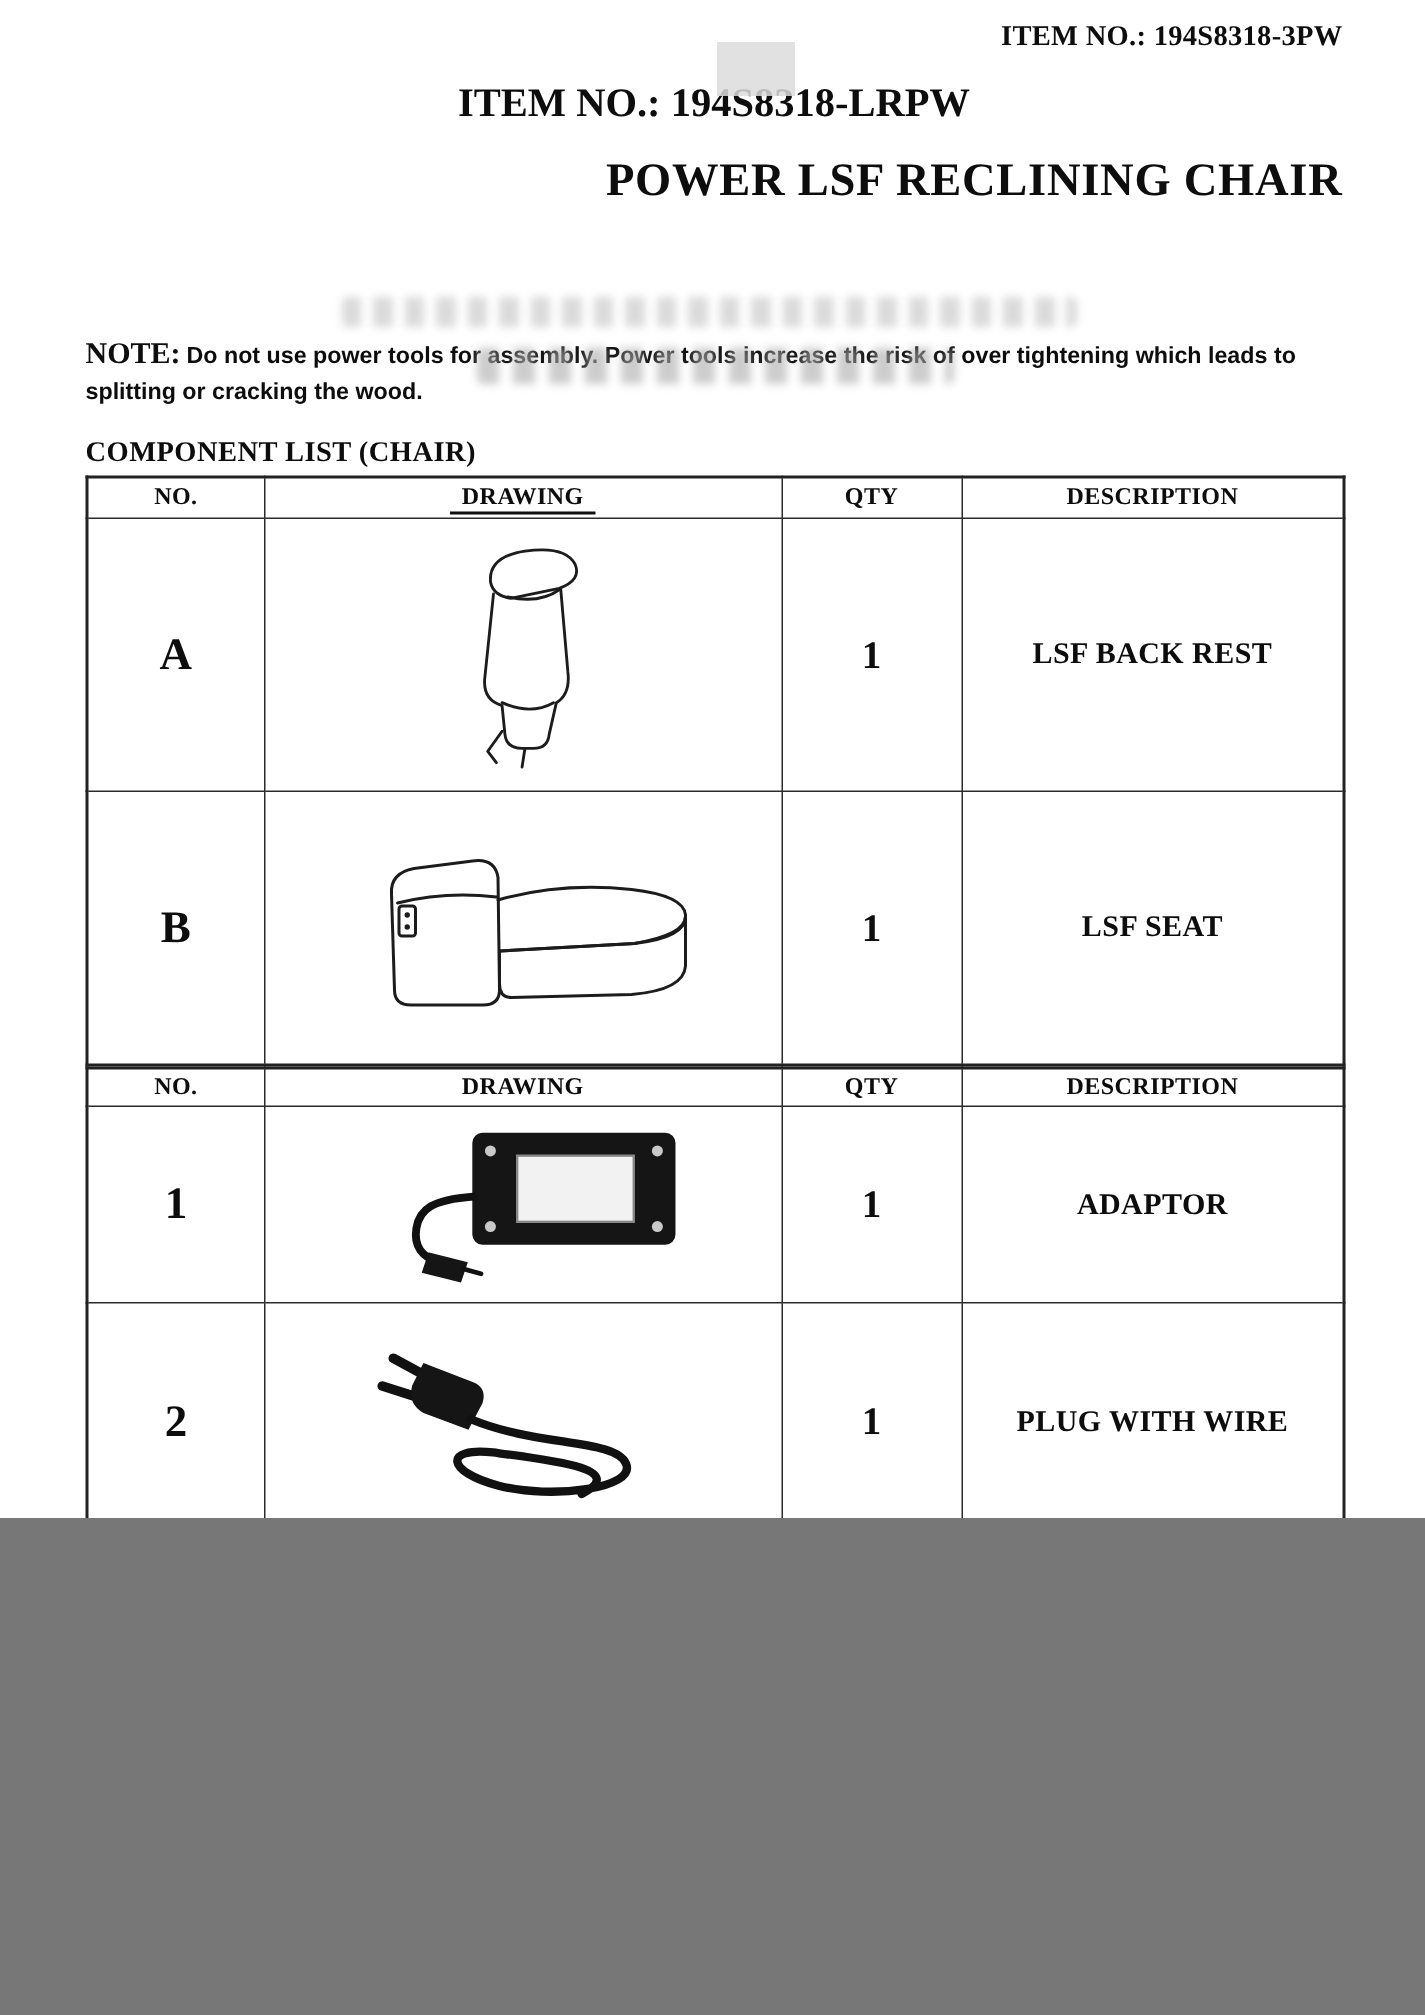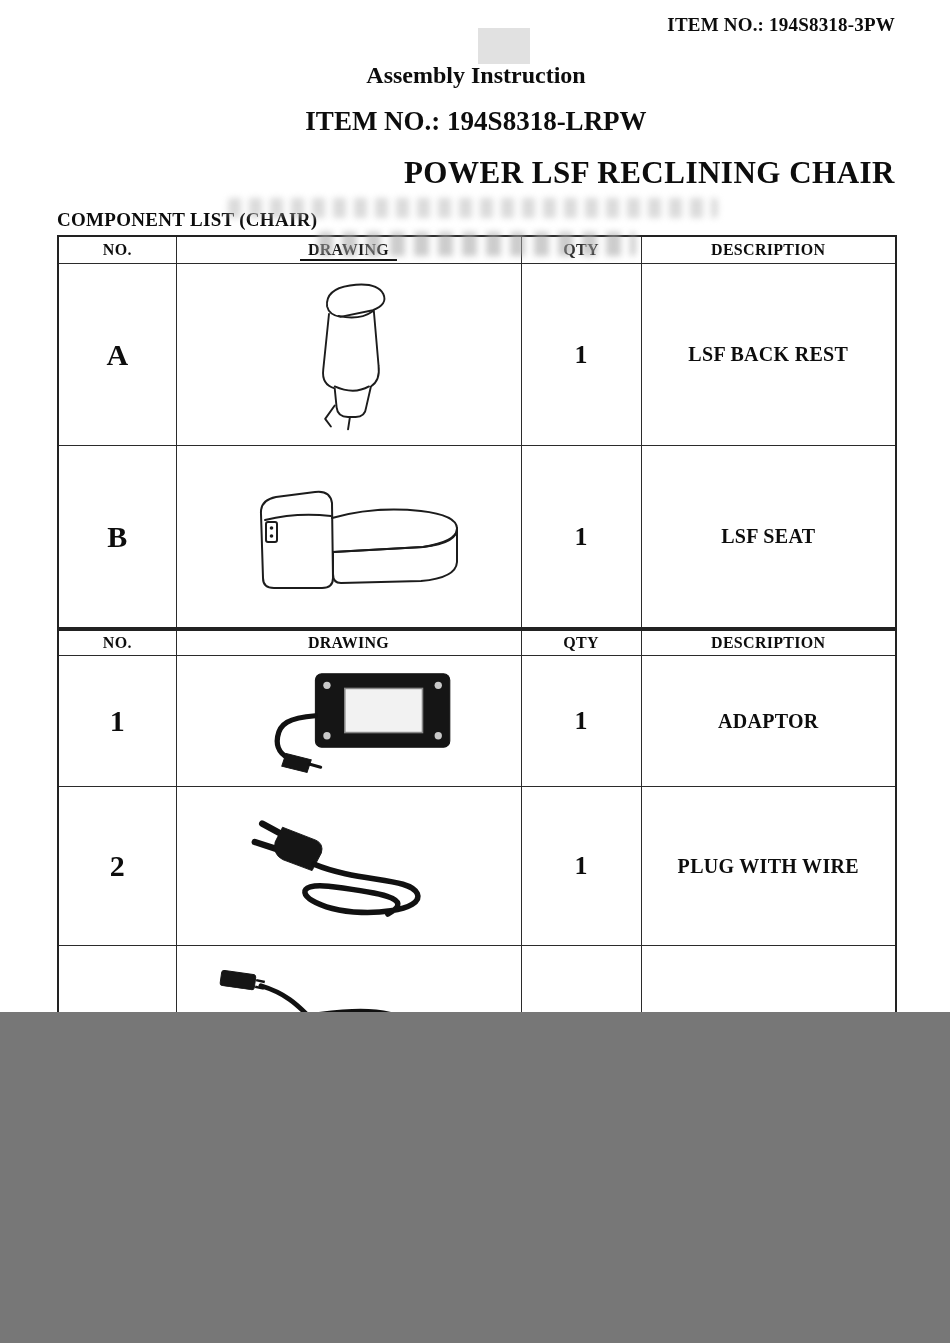--- a/index.html
+++ b/index.html
@@ -98,27 +98,27 @@
   .solid{fill:#151515;stroke:#151515;}
 </style>
 </head>
 <body>
 
 <div class="page">
 
   <div class="top-item">ITEM NO.: 194S8318-3PW</div>
   <div class="artifact-box"></div>
 
-  <div class="t1">Assembly Instruction</div>
   <div class="t2">ITEM NO.: 194S8318-LRPW</div>
   <div class="t3">POWER LSF RECLINING CHAIR</div>
 
   <div class="ghost g1"></div>
   <div class="ghost g2"></div>
 
+  <p class="note"><span class="note-label">NOTE:</span><span>Do not use power tools  for assembly. Power tools increase the risk of over tightening which leads to splitting or cracking the wood.</span></p>
 
   <div class="list-heading">COMPONENT LIST (CHAIR)</div>
 
   <table class="parts comp">
     <colgroup>
         <col class="c-no">
         <col class="c-draw">
         <col class="c-qty">
         <col class="c-desc">
       </colgroup>

